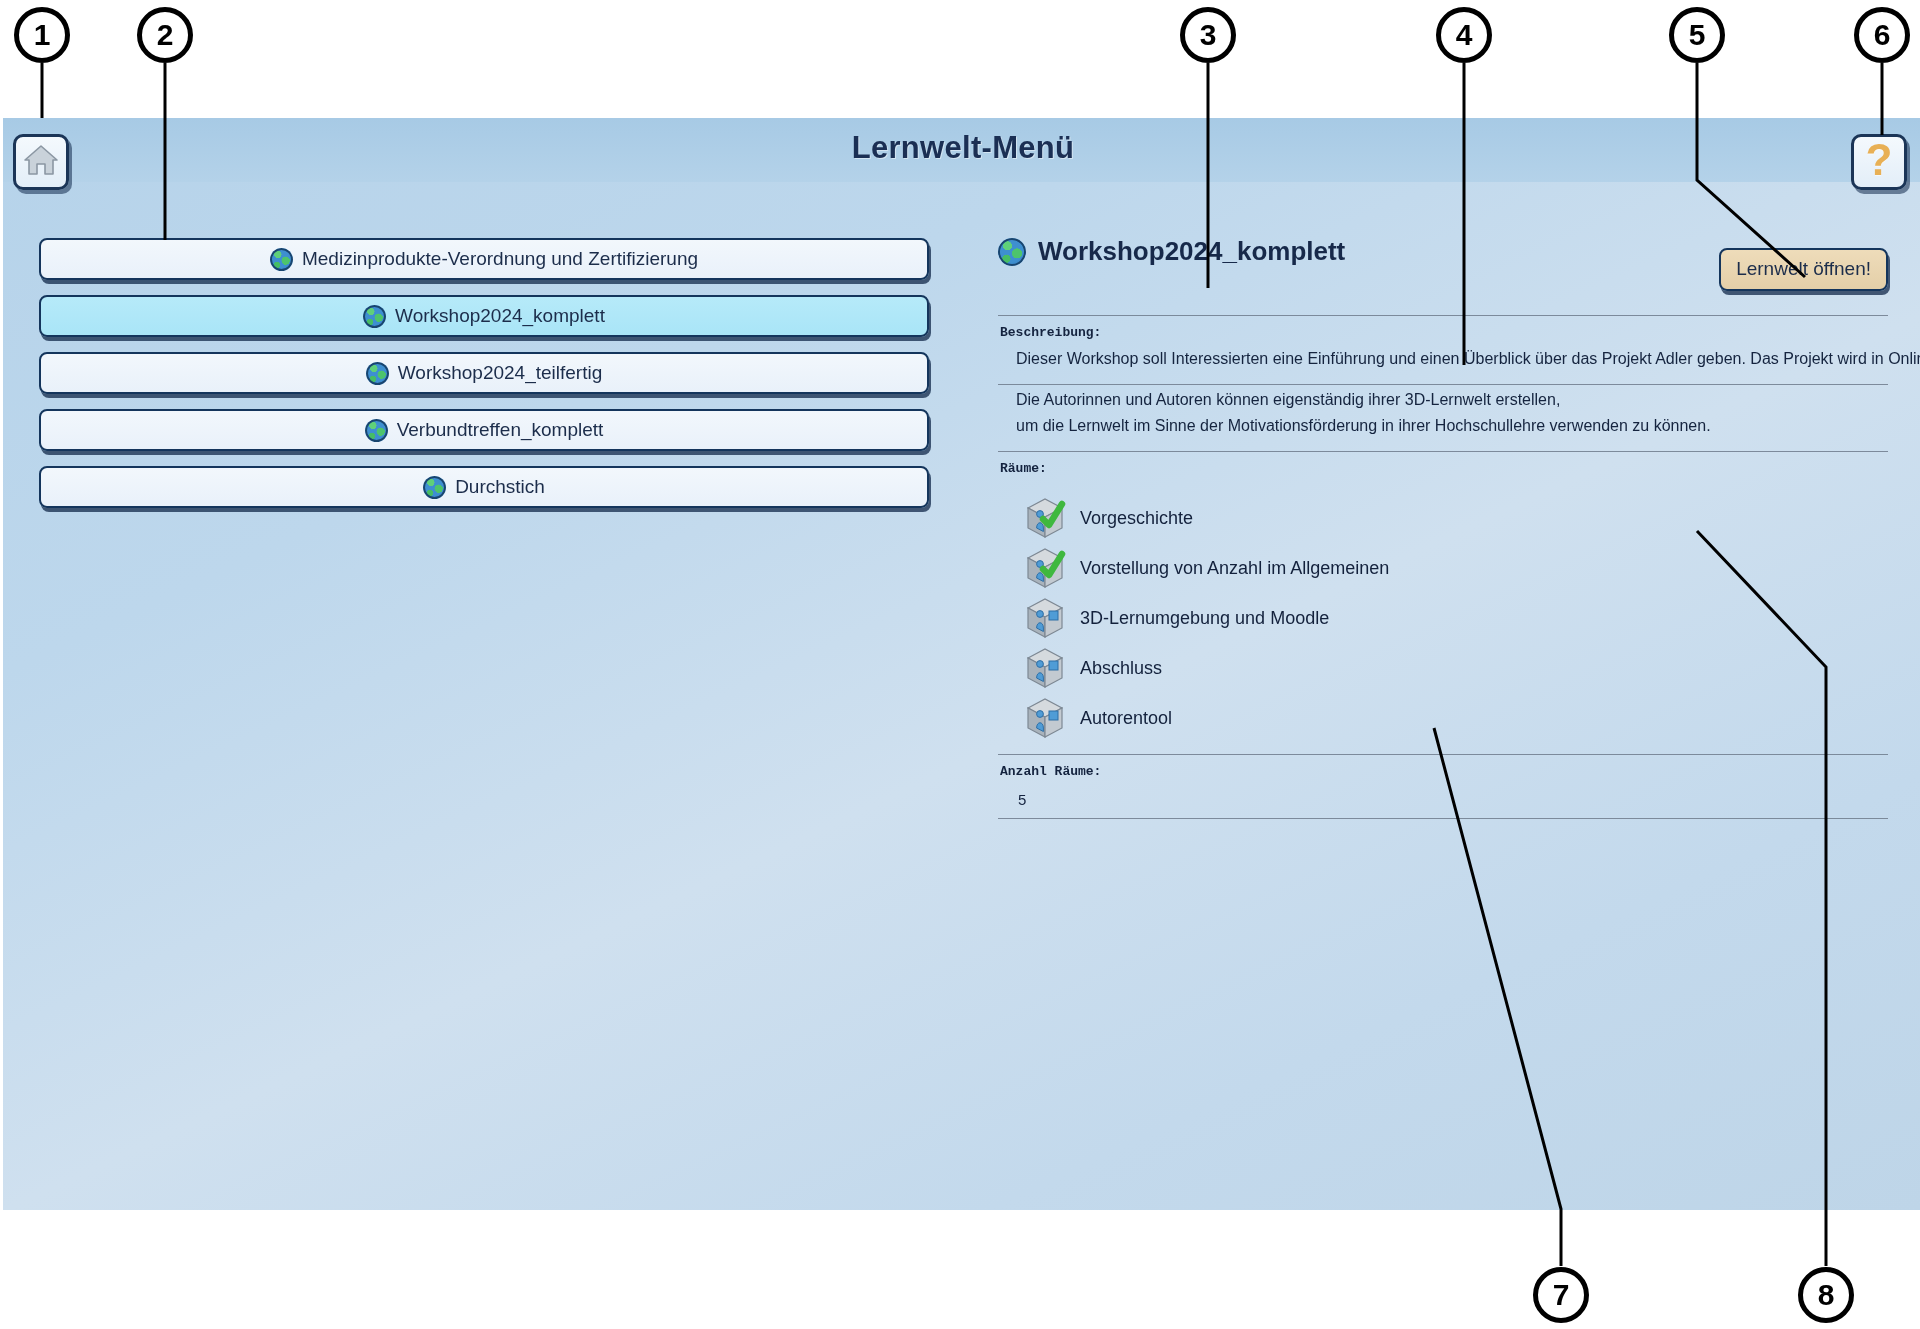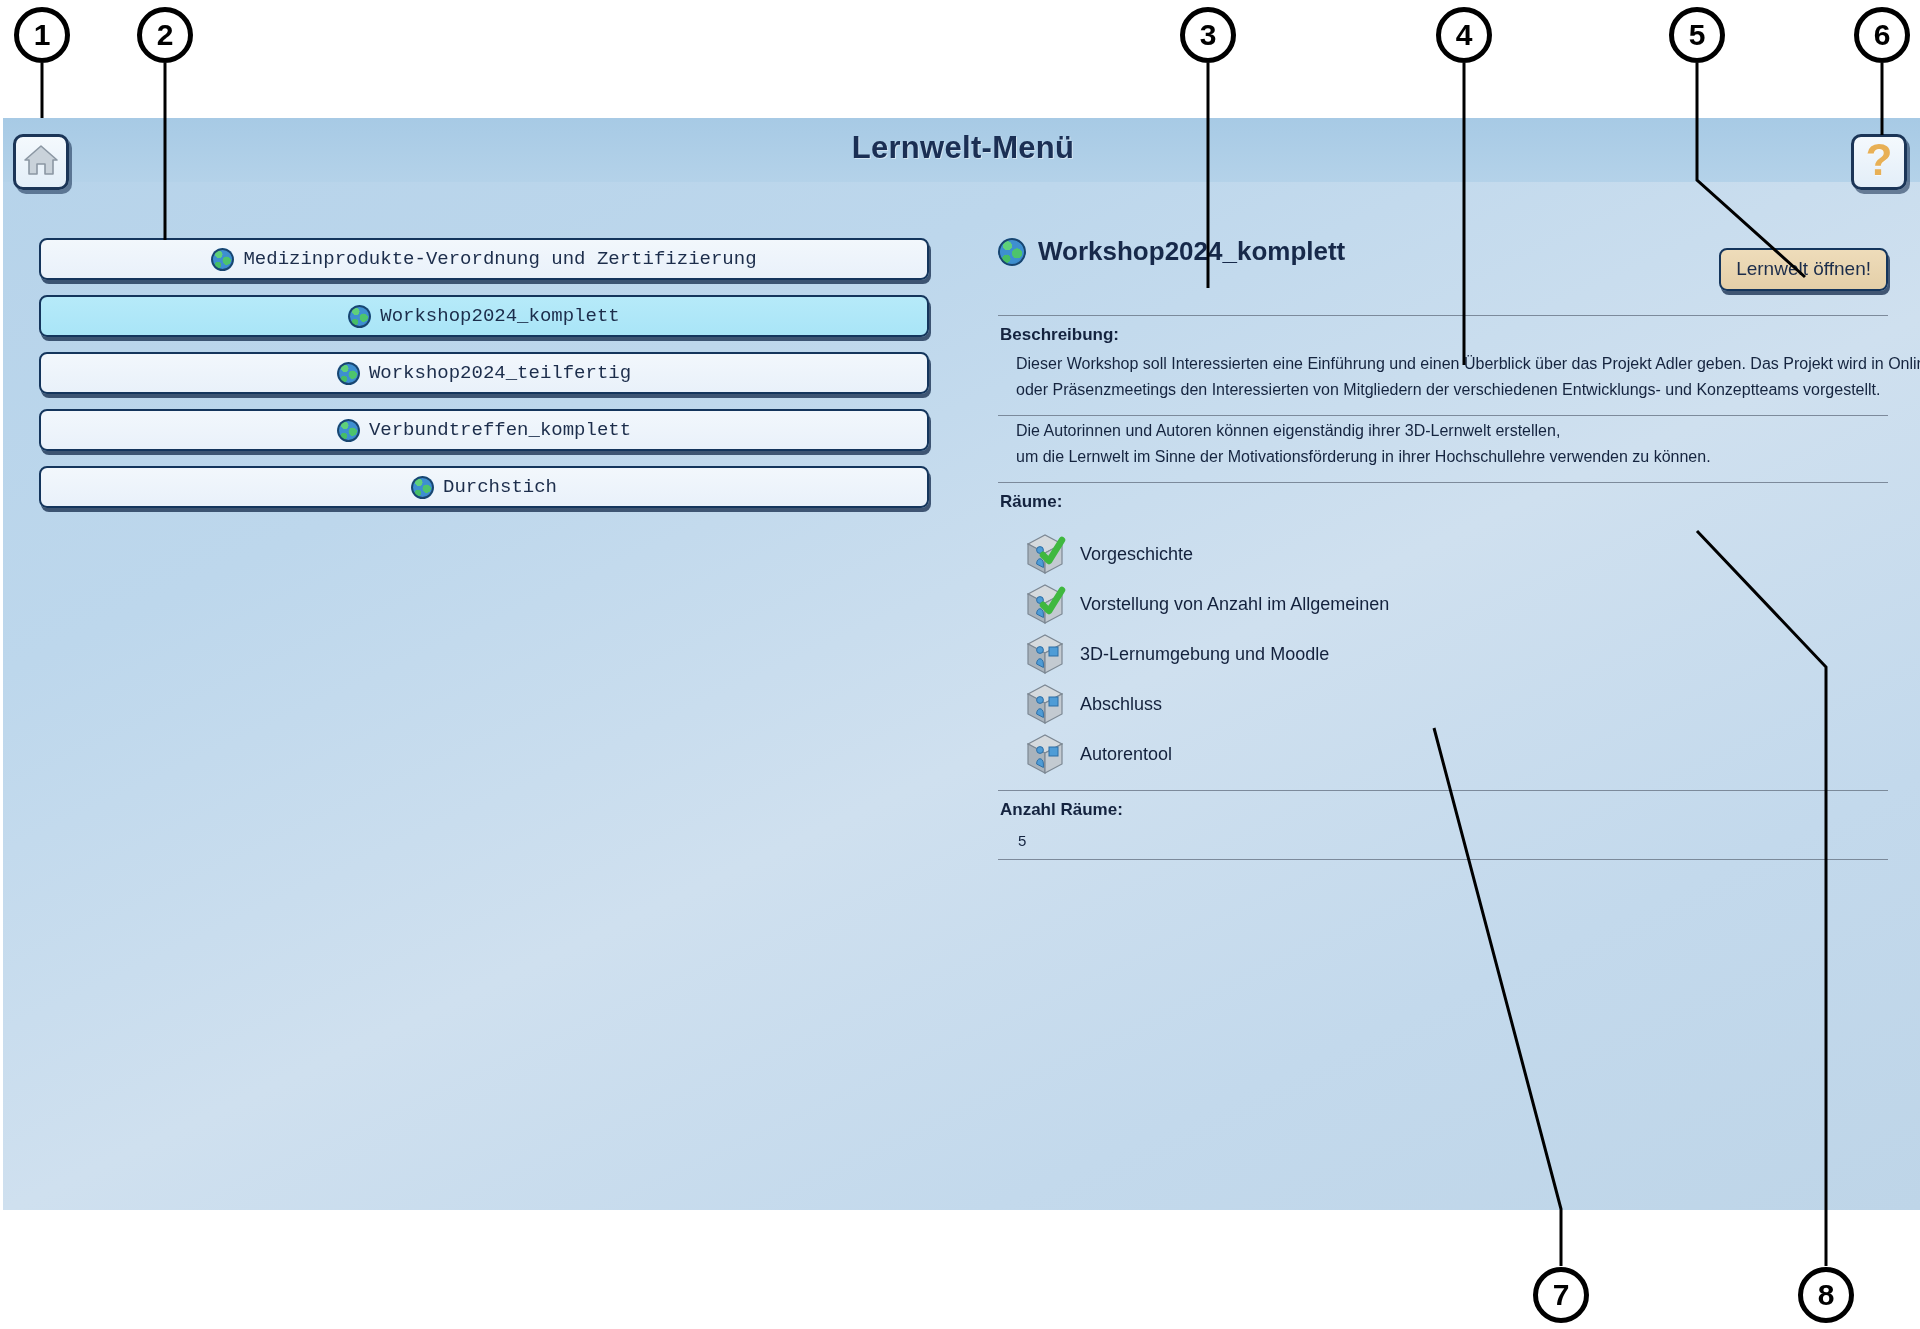--- a/index.html
+++ b/index.html
@@ -37,21 +37,21 @@
     background:linear-gradient(180deg,#f4f9fd 0%,#e3eef8 100%);
     border:3px solid #1b3557;box-sizing:border-box;
     box-shadow:3px 4px 0 rgba(18,42,76,.55);
     display:flex;align-items:center;justify-content:center;
   }
   #home-btn{left:10px;top:16px;}
   #help-btn{right:16px;top:16px;}
   .qmark{font-size:44px;font-weight:700;color:#e8b055;line-height:1;margin-top:-4px;
          text-shadow:0 1px 0 rgba(255,255,255,.5);}
   
-  #world-list{position:absolute;left:36px;top:120px;width:890px;font-family:Liberation Mono, monospace;}
+  #world-list{position:absolute;left:36px;top:120px;width:890px;}
   .world-btn{
     position:relative;height:42px;margin-bottom:15px;border-radius:8px;
     border:2px solid #14355c;box-sizing:border-box;
     background:linear-gradient(180deg,#f2f7fc 0%,#e9f1fa 100%);
     box-shadow:2px 4px 0 rgba(17,40,74,.75);
     display:flex;align-items:center;justify-content:center;gap:9px;
     cursor:pointer;
   }
   .world-btn.selected{background:linear-gradient(180deg,#b6eaf9 0%,#a9e5f7 100%);}
   .world-btn .label{font-size:19px;color:#1c2d4b;font-weight:400;}
@@ -63,21 +63,21 @@
       radial-gradient(circle at 30% 74%, #46bd66 0 14%, transparent 15%),
       radial-gradient(circle at 38% 32%, #3e8fd0 0 60%, #2f6fae 100%);
     box-shadow:inset 0 0 0 2px #19456f;
   }
   
   #detail{position:absolute;left:995px;top:118px;width:890px;}
   .detail-head{display:flex;align-items:center;gap:12px;margin-bottom:48px;}
   .detail-head .globe{width:28px;height:28px;}
   .detail-head .name{font-size:26px;font-weight:700;color:#17294a;}
   .hr{height:1px;background:#6f7b8c;opacity:.85;margin:0;}
-  .section-label{font-size:17px;font-weight:700;color:#14233f;padding:9px 0 4px 2px;}
+  .section-label{font-size:13px;font-weight:700;color:#14233f;padding:9px 0 4px 2px;font-family:Liberation Mono, monospace;}
   .section-body{font-size:16px;color:#15243f;line-height:1.62;padding:2px 0 12px 18px;}
   .section-body .ln{display:block;white-space:nowrap;}
   .rooms{padding:14px 0 10px 26px;}
   .room-row{display:flex;align-items:center;gap:14px;height:49px;margin-bottom:1px;}
   .room-name{font-size:18px;color:#13213c;}
   .count-val{font-size:15px;color:#14233f;padding:8px 0 10px 20px;}
   
   .room-icon{position:relative;width:42px;height:42px;flex:0 0 auto;}
   .room-icon svg{display:block;}
   
@@ -144,21 +144,20 @@
 
     <div class="detail-head">
       <span class="globe"></span>
       <span class="name">Workshop2024_komplett</span>
     </div>
 
     <div class="hr"></div>
     <div class="section-label">Beschreibung:</div>
     <div class="section-body">
       <span class="ln">Dieser Workshop soll Interessierten eine Einführung und einen Überblick über das Projekt Adler geben. Das Projekt wird in Online-</span>
-      <span class="ln">oder Präsenzmeetings den Interessierten von Mitgliedern der verschiedenen Entwicklungs- und Konzeptteams vorgestellt.</span>
     </div>
 
     <div class="hr"></div>
     <div class="section-body">
       <span class="ln">Die Autorinnen und Autoren können eigenständig ihrer 3D-Lernwelt erstellen,</span>
       <span class="ln">um die Lernwelt im Sinne der Motivationsförderung in ihrer Hochschullehre verwenden zu können.</span>
     </div>
 
     <div class="hr"></div>
     <div class="section-label">Räume:</div>

